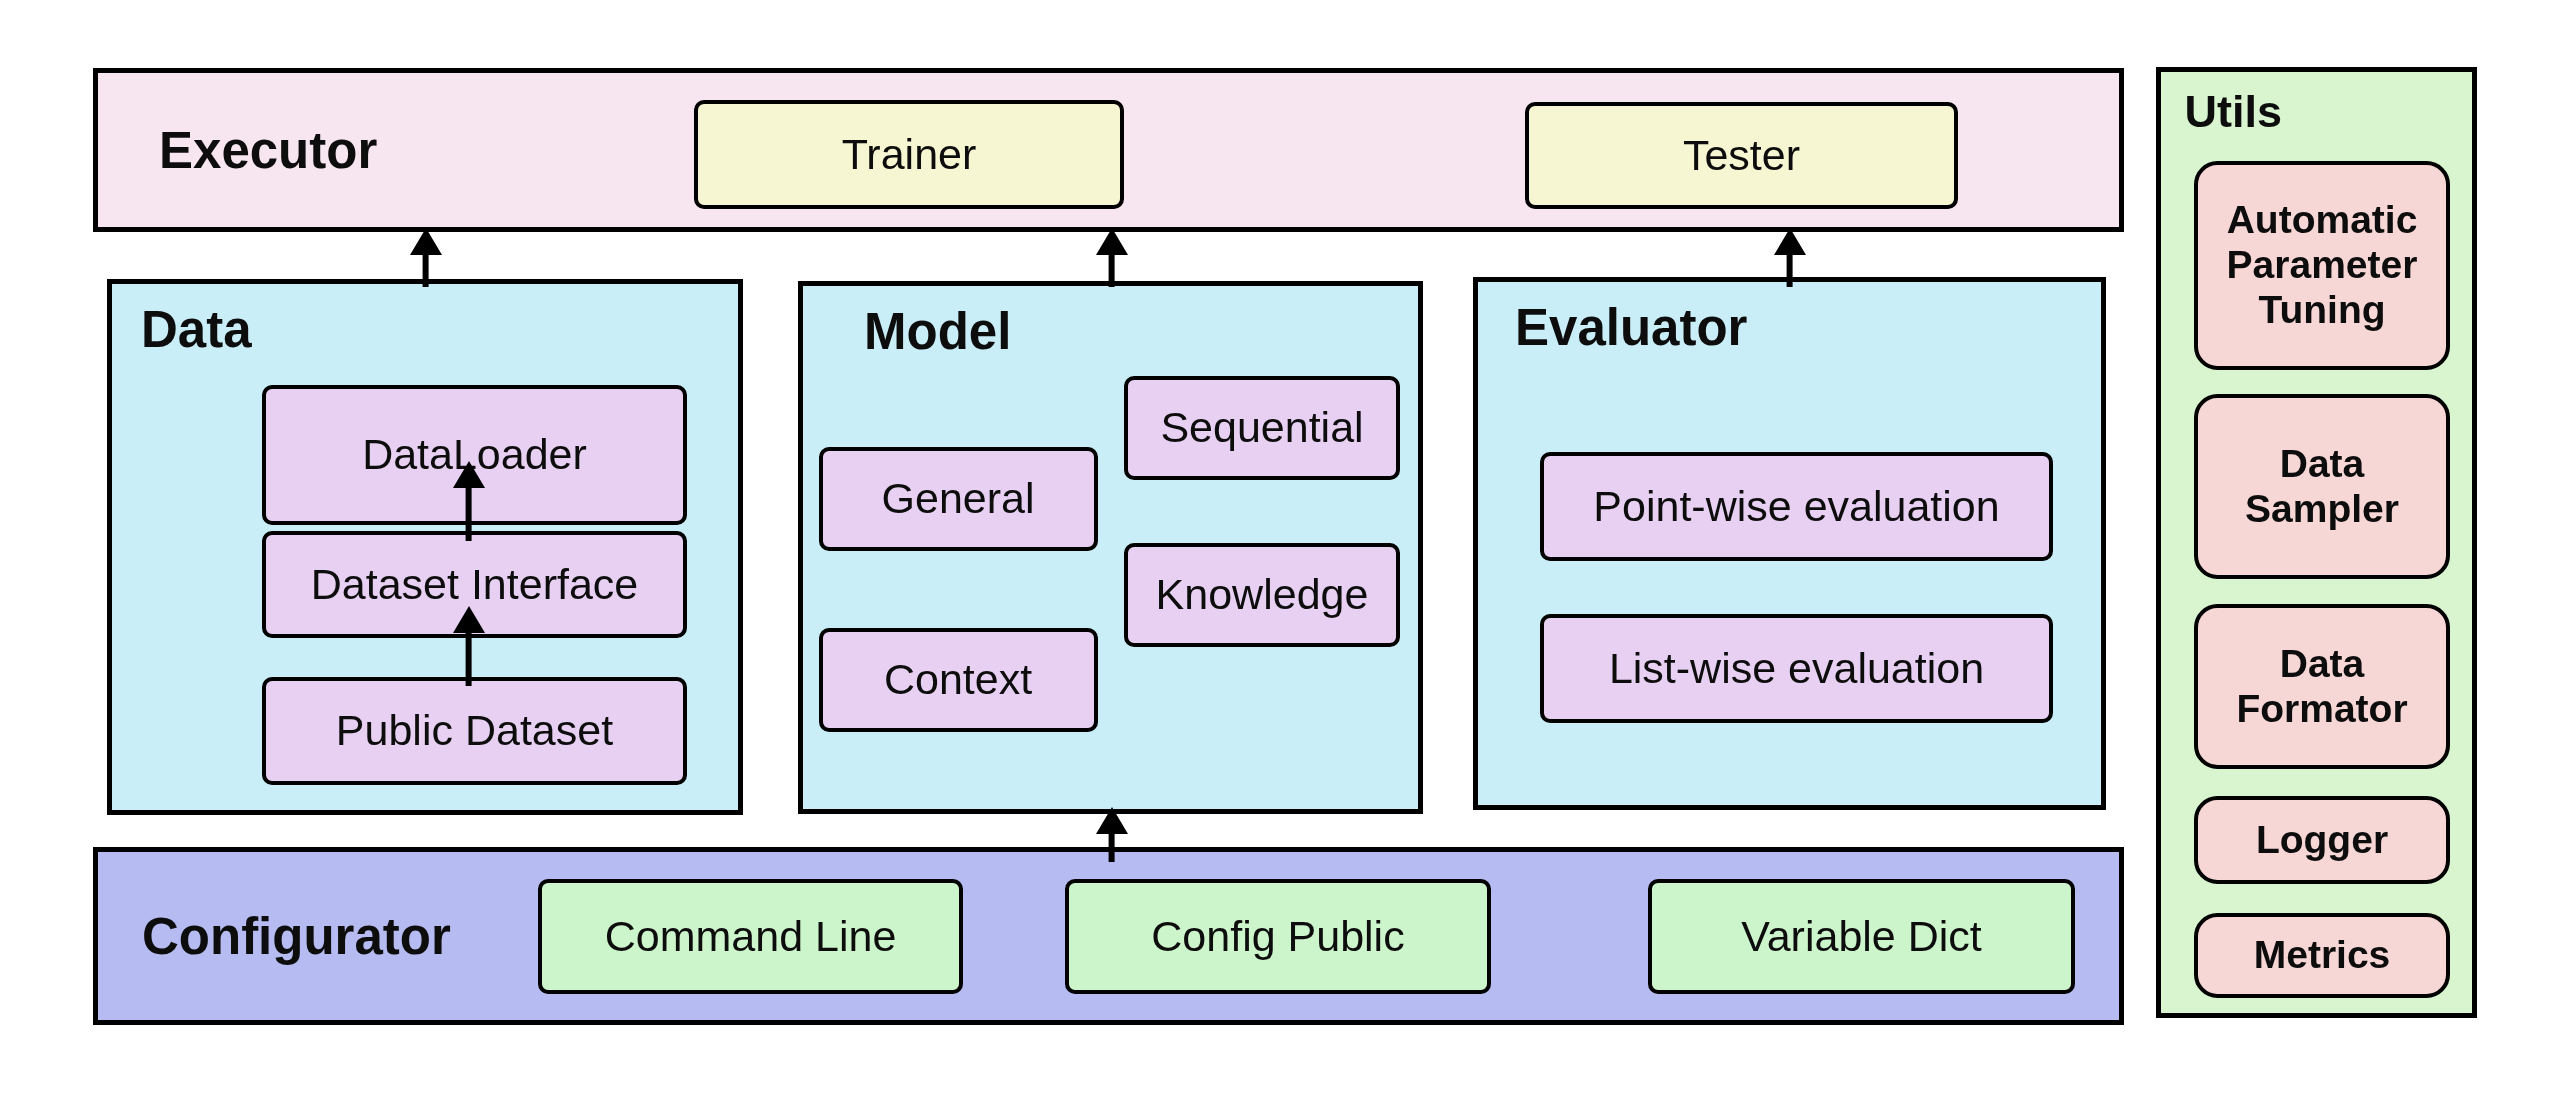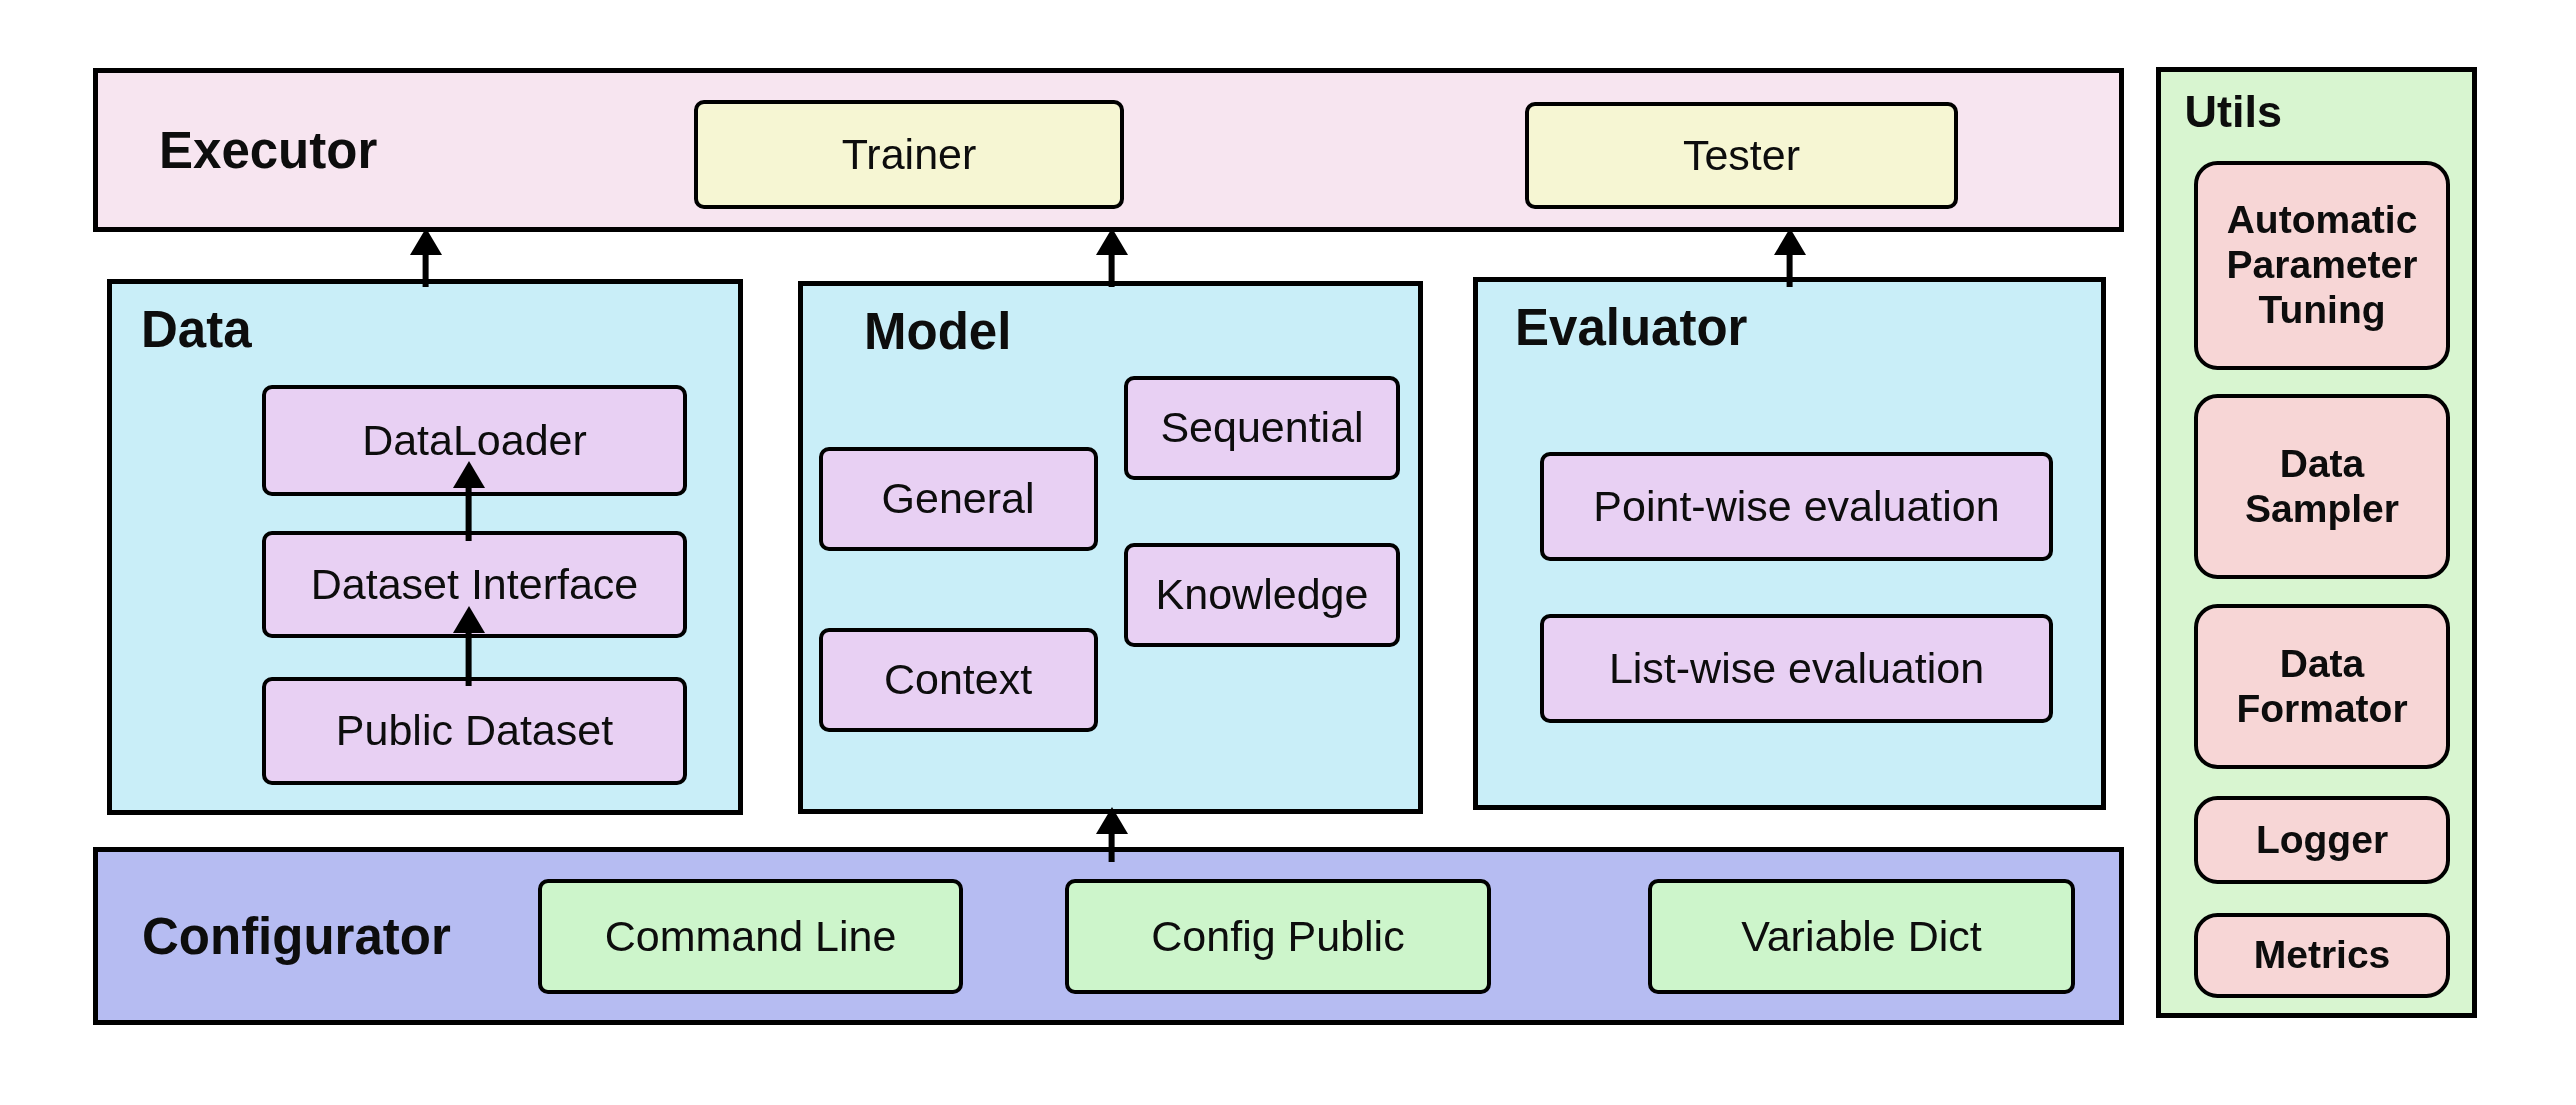--- a/index.html
+++ b/index.html
@@ -88,21 +88,21 @@
 <div id="canvas">
 
   <div class="sec sec-executor" style="left:93px; top:68px; width:2031px; height:164px;">
     <div class="sec-label v-center" style="left:61px;">Executor</div>
     <div class="chip chip-yellow" style="left:596px; top:27px; width:430px; height:109px;">Trainer</div>
     <div class="chip chip-yellow" style="left:1427px; top:29px; width:433px; height:107px;">Tester</div>
   </div>
 
   <div class="sec sec-module" style="left:107px; top:279px; width:636px; height:536px;">
     <div class="sec-label" style="left:29px; top:15.6px;">Data</div>
-    <div class="chip chip-purple" style="left:150px; top:101px; width:425px; height:111px;">DataLoader</div>
+    <div class="chip chip-purple" style="left:150px; top:101px; width:425px; height:140px;">DataLoader</div>
     <div class="chip chip-purple" style="left:150px; top:247px; width:425px; height:107px;">Dataset Interface</div>
     <div class="chip chip-purple" style="left:150px; top:393px; width:425px; height:108px;">Public Dataset</div>
   </div>
 
   <div class="sec sec-module" style="left:798px; top:281px; width:625px; height:533px;">
     <div class="sec-label" style="left:37px; top:15.6px;margin-left:24px;">Model</div>
     <div class="chip chip-purple" style="left:321px; top:90px; width:276px; height:104px;">Sequential</div>
     <div class="chip chip-purple" style="left:15.6px; top:161px; width:279px; height:104px;">General</div>
     <div class="chip chip-purple" style="left:15.6px; top:342px; width:279px; height:104px;">Context</div>
     <div class="chip chip-purple" style="left:321px; top:257px; width:276px; height:104px;">Knowledge</div>

